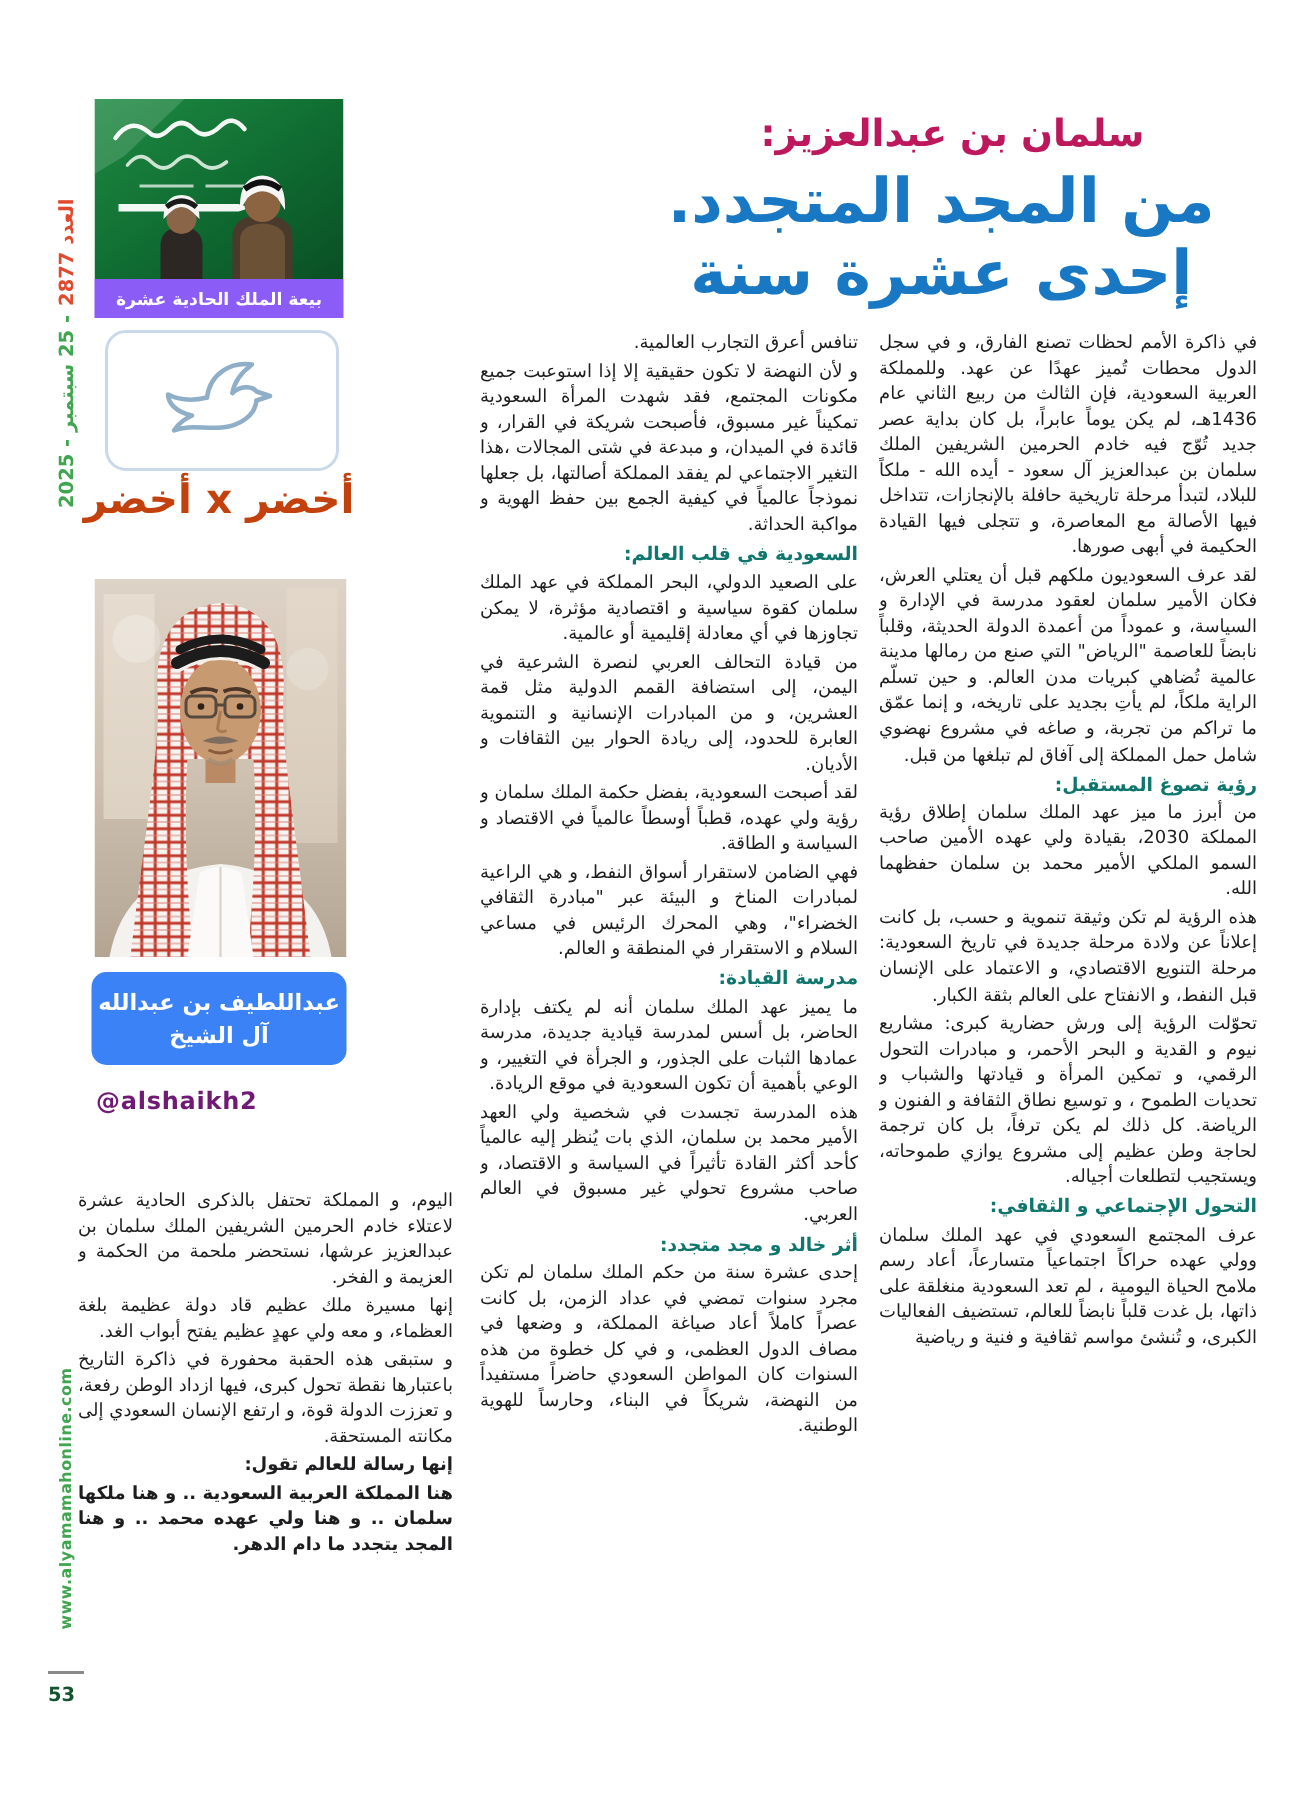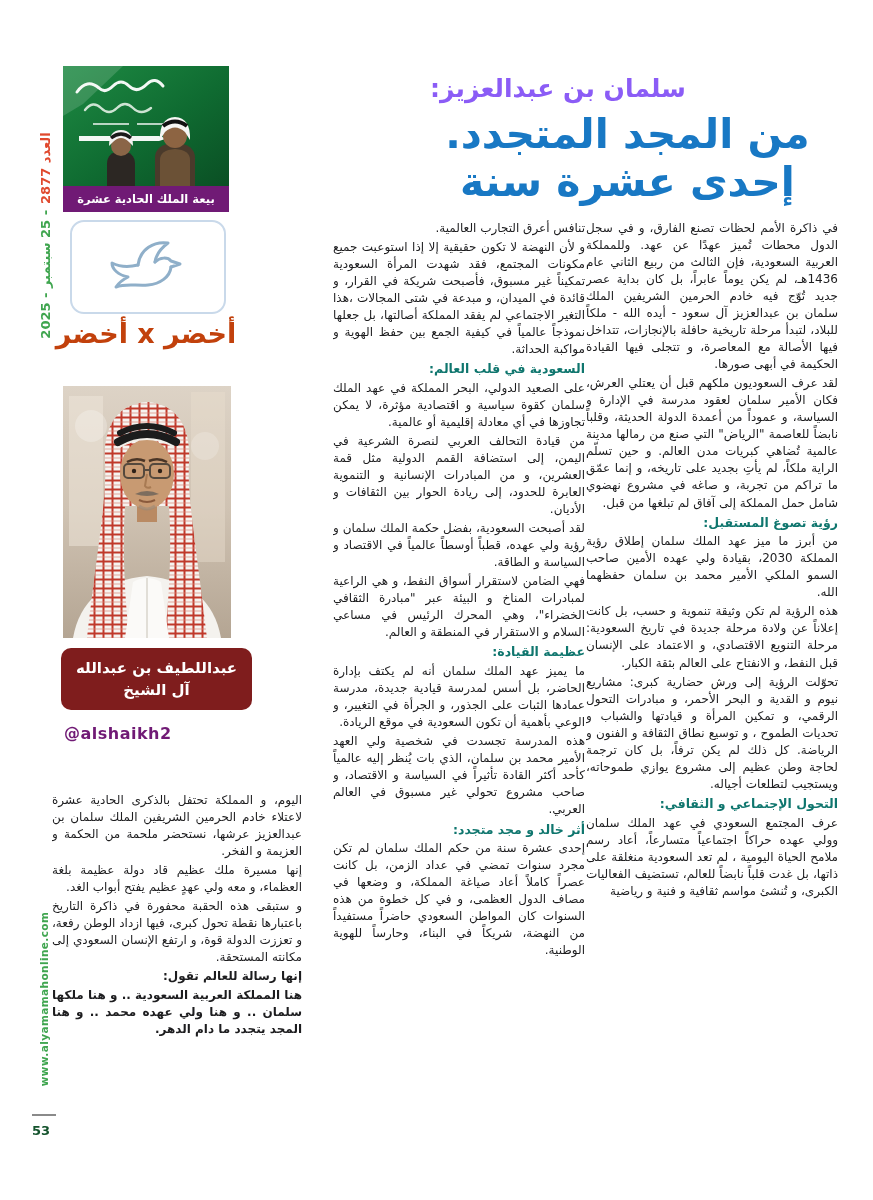--- a/index.html
+++ b/index.html
@@ -29,63 +29,63 @@
     font-size:10.5px;font-weight:bold;color:#3fa54f;letter-spacing:.4px;
   }
   .pagenum-wrap{position:absolute;left:26px;top:1114px;width:30px;}
   .pagenum-tick{width:24px;border-top:2px solid #8a8a8a;margin-bottom:7px;}
   .pagenum{font-size:13px;font-weight:bold;color:#14532d;direction:ltr;text-align:left;padding-left:6px;}
 
   
   .cover{position:absolute;left:63px;top:66px;width:166px;height:146px;margin:0;}
   .cover svg{display:block;width:166px;height:120px;}
   .cover-caption{
-    height:26px;background:#701a75;color:#fff;
+    height:26px;background:#8b5cf6;color:#fff;
     font-size:11.5px;font-weight:bold;line-height:26px;text-align:center;
   }
   .dove-box{
     position:absolute;left:70px;top:220px;width:152px;height:90px;
     background:#fff;border:2px solid #c9d9ea;border-radius:14px;
     display:flex;align-items:center;justify-content:center;
   }
   .col-title{
     position:absolute;left:40px;top:318px;width:212px;margin:0;
     text-align:center;font-size:27px;font-weight:bold;color:#c2410c;
   }
   .portrait{position:absolute;left:63px;top:386px;width:168px;height:252px;margin:0;}
   .portrait svg{display:block;width:168px;height:252px;}
   .name-box{
-    position:absolute;left:61px;top:648px;width:191px;height:62px;
-    background:#7f1d1d;border-radius:10px;color:#fff;
+    position:absolute;left:61px;top:648px;width:170px;height:62px;
+    background:#3b82f6;border-radius:10px;color:#fff;
     display:flex;flex-direction:column;justify-content:center;gap:3px;
     text-align:center;font-size:15px;font-weight:bold;line-height:1.25;
   }
   .handle{
     position:absolute;left:64px;top:724px;
     direction:ltr;text-align:left;
     font-size:16px;font-weight:bold;color:#701a75;letter-spacing:.5px;
   }
 
   
   .kicker{
     position:absolute;left:430px;top:74px;width:410px;
-    text-align:left;font-size:25px;font-weight:bold;color:#8b5cf6;
+    text-align:center;font-size:25px;font-weight:bold;color:#be185d;
   }
   .title{
     position:absolute;left:415px;top:110px;width:425px;margin:0;
     text-align:center;font-size:41px;font-weight:bold;color:#1878c4;line-height:1.18;
   }
 
   
   .col{
     position:absolute;top:220px;width:252px;height:932px;overflow:hidden;
     font-size:12px;line-height:1.42;text-align:justify;color:#1d1d1f;
   }
   .col-right{right:35px;margin-left:24px;}
-  .col-middle{right:288px;margin-left:32px;}
+  .col-middle{right:301px;margin-left:32px;}
   .col-left{top:792px;left:52px;right:auto;width:250px;height:362px;}
   .para{margin:0 0 2px 0;}
   .para.bold{font-weight:bold;}
   .subhead{color:#0f766e;font-weight:bold;font-size:12.5px;margin:2px 0;}
 </style>
 </head>
 <body>
 
 <div class="page">
 
@@ -207,21 +207,21 @@
       <div class="para">عرف المجتمع السعودي في عهد الملك سلمان وولي عهده حراكاً اجتماعياً متسارعاً، أعاد رسم ملامح الحياة اليومية ، لم تعد السعودية منغلقة على ذاتها، بل غدت قلباً نابضاً للعالم، تستضيف الفعاليات الكبرى، و تُنشئ مواسم ثقافية و فنية و رياضية</div>
     </div>
   <div class="col col-middle">
       <div class="para">تنافس أعرق التجارب العالمية.</div>
       <div class="para">و لأن النهضة لا تكون حقيقية إلا إذا استوعبت جميع مكونات المجتمع، فقد شهدت المرأة السعودية تمكيناً غير مسبوق، فأصبحت شريكة في القرار، و قائدة في الميدان، و مبدعة في شتى المجالات ،هذا التغير الاجتماعي لم يفقد المملكة أصالتها، بل جعلها نموذجاً عالمياً في كيفية الجمع بين حفظ الهوية و مواكبة الحداثة.</div>
       <div class="subhead">السعودية في قلب العالم:</div>
       <div class="para">على الصعيد الدولي، البحر المملكة في عهد الملك سلمان كقوة سياسية و اقتصادية مؤثرة، لا يمكن تجاوزها في أي معادلة إقليمية أو عالمية.</div>
       <div class="para">من قيادة التحالف العربي لنصرة الشرعية في اليمن، إلى استضافة القمم الدولية مثل قمة العشرين، و من المبادرات الإنسانية و التنموية العابرة للحدود، إلى ريادة الحوار بين الثقافات و الأديان.</div>
       <div class="para">لقد أصبحت السعودية، بفضل حكمة الملك سلمان و رؤية ولي عهده، قطباً أوسطاً عالمياً في الاقتصاد و السياسة و الطاقة.</div>
       <div class="para">فهي الضامن لاستقرار أسواق النفط، و هي الراعية لمبادرات المناخ و البيئة عبر "مبادرة الثقافي الخضراء"، وهي المحرك الرئيس في مساعي السلام و الاستقرار في المنطقة و العالم.</div>
-      <div class="subhead">عظيمة القيادة:</div>
+      <div class="subhead">مدرسة القيادة:</div>
       <div class="para">ما يميز عهد الملك سلمان أنه لم يكتف بإدارة الحاضر، بل أسس لمدرسة قيادية جديدة، مدرسة عمادها الثبات على الجذور، و الجرأة في التغيير، و الوعي بأهمية أن تكون السعودية في موقع الريادة.</div>
       <div class="para">هذه المدرسة تجسدت في شخصية ولي العهد الأمير محمد بن سلمان، الذي بات يُنظر إليه عالمياً كأحد أكثر القادة تأثيراً في السياسة و الاقتصاد، و صاحب مشروع تحولي غير مسبوق في العالم العربي.</div>
       <div class="subhead">أثر خالد و مجد متجدد:</div>
       <div class="para">إحدى عشرة سنة من حكم الملك سلمان لم تكن مجرد سنوات تمضي في عداد الزمن، بل كانت عصراً كاملاً أعاد صياغة المملكة، و وضعها في مصاف الدول العظمى، و في كل خطوة من هذه السنوات كان المواطن السعودي حاضراً مستفيداً من النهضة، شريكاً في البناء، وحارساً للهوية الوطنية.</div>
     </div>
   <div class="col col-left">
       <div class="para">اليوم، و المملكة تحتفل بالذكرى الحادية عشرة لاعتلاء خادم الحرمين الشريفين الملك سلمان بن عبدالعزيز عرشها، نستحضر ملحمة من الحكمة و العزيمة و الفخر.</div>
       <div class="para">إنها مسيرة ملك عظيم قاد دولة عظيمة بلغة العظماء، و معه ولي عهدٍ عظيم يفتح أبواب الغد.</div>
       <div class="para">و ستبقى هذه الحقبة محفورة في ذاكرة التاريخ باعتبارها نقطة تحول كبرى، فيها ازداد الوطن رفعة، و تعززت الدولة قوة، و ارتفع الإنسان السعودي إلى مكانته المستحقة.</div>
       <div class="para bold">إنها رسالة للعالم تقول:</div>

